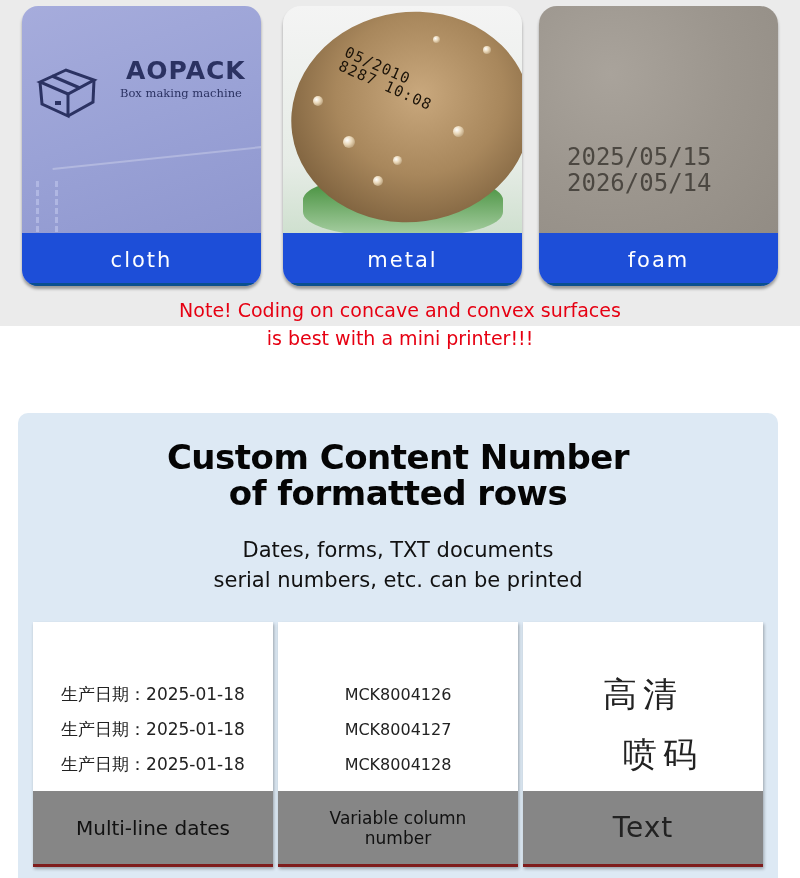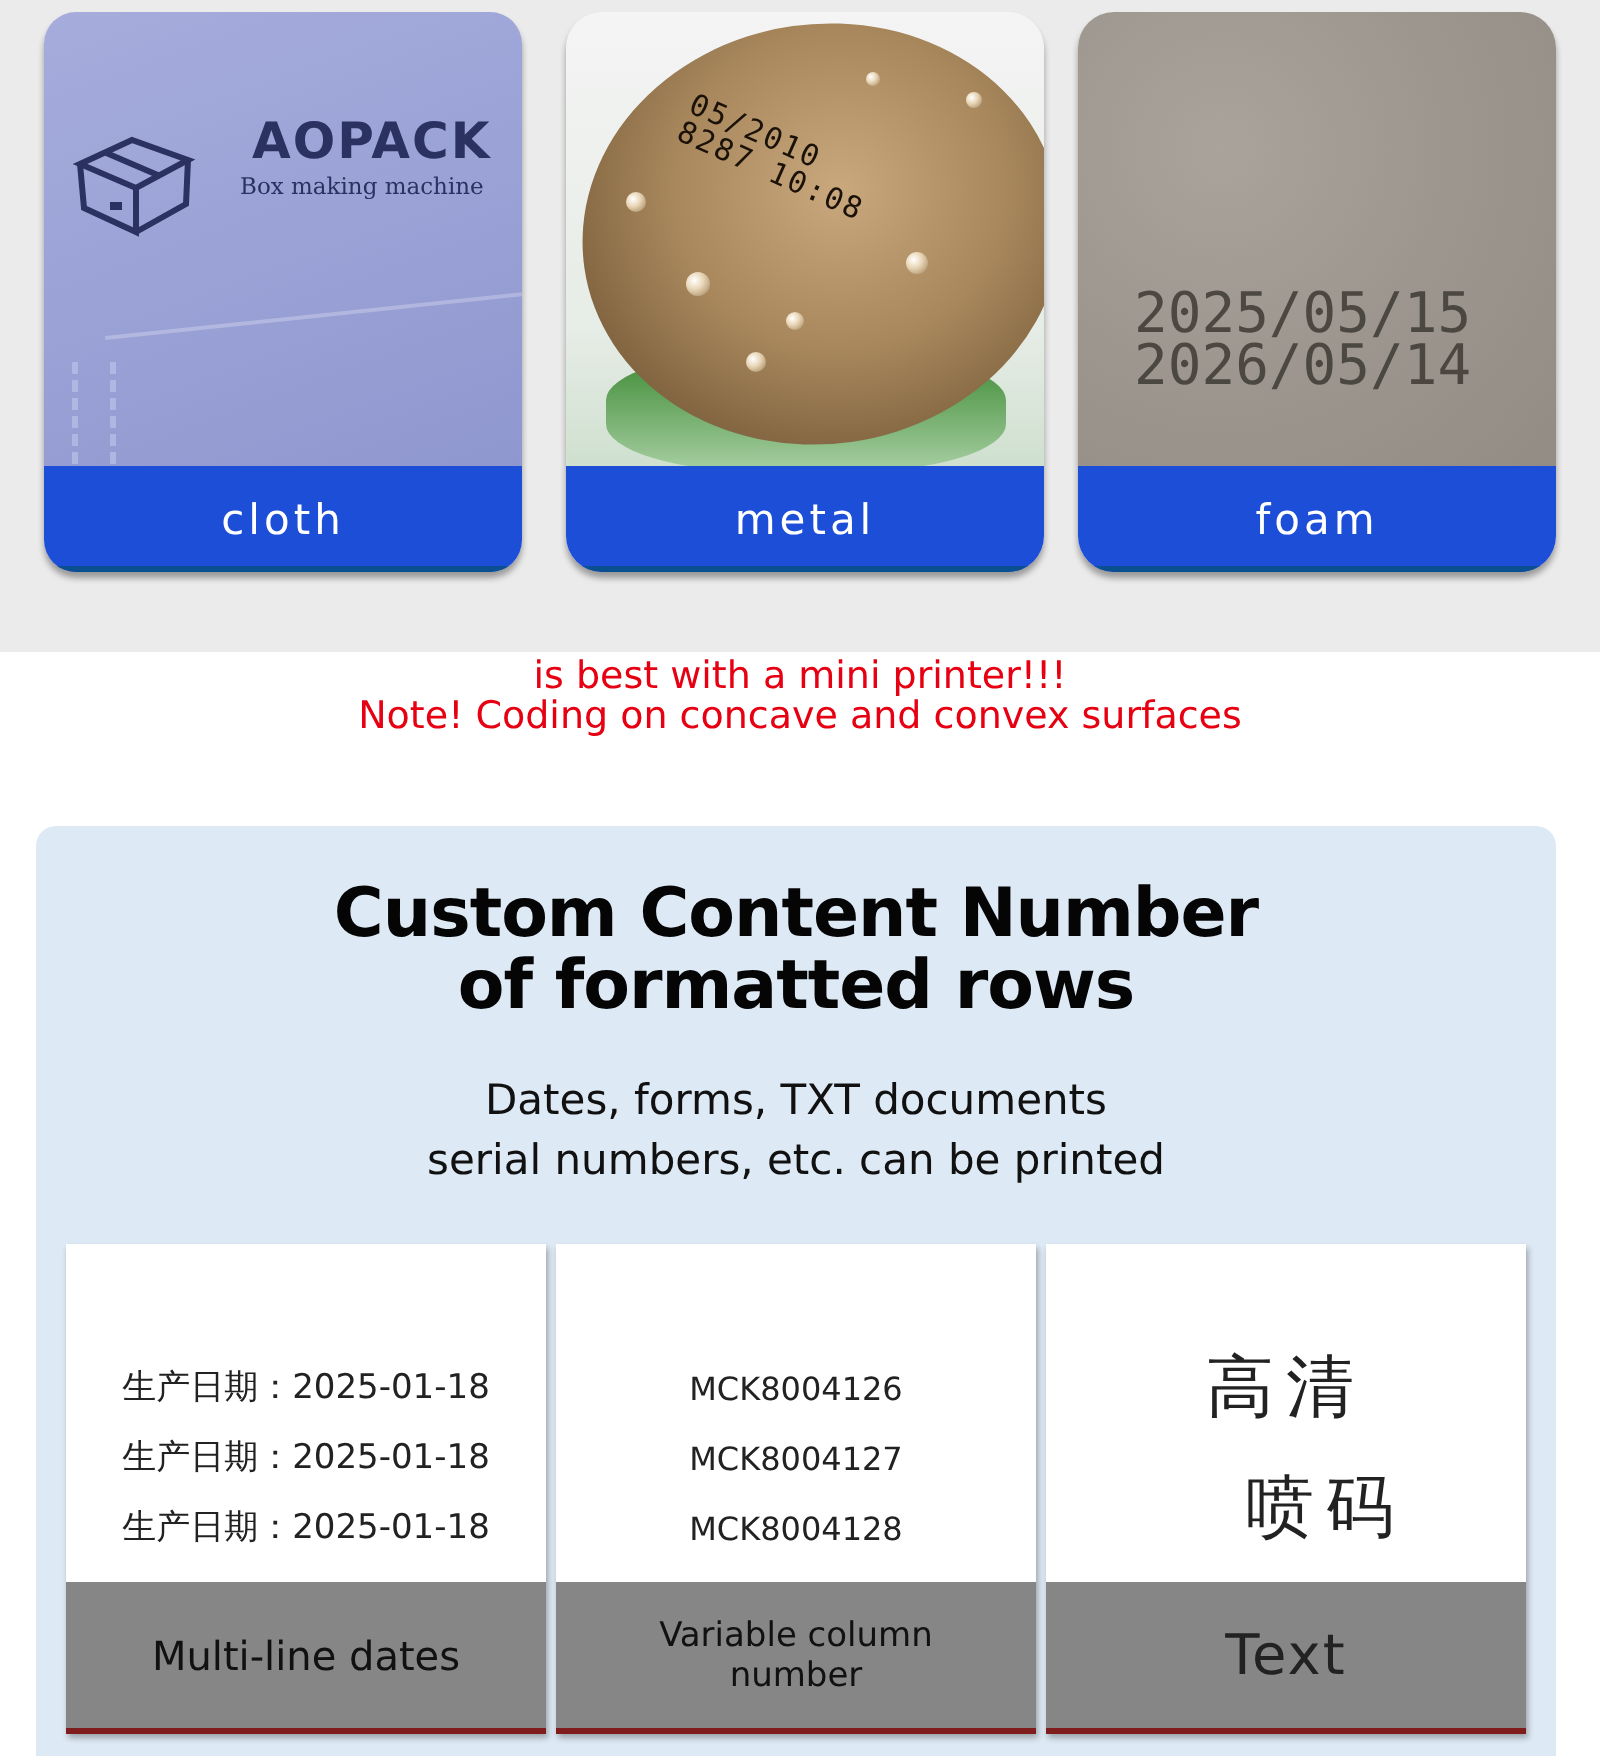--- a/index.html
+++ b/index.html
@@ -16,21 +16,21 @@
   .pocket-seam { position: absolute; left: 14px; top: 175px; width: 22px; height: 60px; border-left: 3px dashed #b7bde6; border-right: 3px dashed #b7bde6; opacity: .8; }
   .fabric-line { position: absolute; left: 30px; top: 150px; width: 230px; height: 2px; background: rgba(255,255,255,0.25); transform: rotate(-6deg); }
   
   .metal-bg { background: linear-gradient(180deg, #f4f4f4 0%, #e6ece6 70%, #cfe0cf 100%); }
   .cap { position: absolute; left: 8px; top: 6px; width: 240px; height: 210px; border-radius: 50%; background: radial-gradient(ellipse at 55% 40%, #c9a87d 0%, #a8875c 45%, #7b5f3c 80%, #5a4428 100%); transform: rotate(-8deg); }
   .cap-bottle { position: absolute; left: 20px; top: 170px; width: 200px; height: 60px; background: linear-gradient(180deg, #3c8a33, #a8cfa3); border-radius: 40%; }
   .cap-print { position: absolute; left: 55px; top: 58px; font-family: "DejaVu Sans Mono", monospace; font-size: 15px; color: #1a1208; transform: rotate(24deg); line-height: 15px; letter-spacing: 1px; }
   .drop { position: absolute; border-radius: 50%; background: radial-gradient(circle at 35% 35%, #fff 0%, #e9d7b8 40%, rgba(150,120,80,0.6) 100%); }
   
   .foam-bg { background: radial-gradient(circle at 30% 30%, #a9a39b 0%, #9c968e 50%, #928c84 100%); }
-  .foam-print { position: absolute; left: 28px; top: 138px; font-family: "DejaVu Sans Mono", monospace; font-size: 28px; color: #3e3a34; line-height: 26px; letter-spacing: 0px; opacity: .85; }
+  .foam-print { position: absolute; left: 28px; top: 138px; font-family: "DejaVu Sans Mono", monospace; font-size: 24px; color: #3e3a34; line-height: 26px; letter-spacing: 0px; opacity: .85; }
   .note { position: absolute; left: 0; width: 800px; text-align: center; color: #e60012; font-family: "DejaVu Sans", sans-serif; font-size: 19px; line-height: 28px; }
   .custom-panel { position: absolute; left: 18px; top: 413px; width: 760px; height: 470px; background: #dde9f4; border-radius: 10px 10px 0 0; }
   .panel-title { position: absolute; left: 0; top: 26px; width: 760px; text-align: center; font-family: "DejaVu Sans", sans-serif; font-weight: bold; font-size: 34px; line-height: 36px; color: #050505; letter-spacing: -0.5px; }
   .panel-subtitle { position: absolute; left: 0; top: 122px; width: 760px; text-align: center; font-family: "DejaVu Sans", sans-serif; font-size: 21px; line-height: 30px; color: #111; }
   .feature-card { position: absolute; top: 209px; width: 240px; height: 245px; background: #fff; box-shadow: 1px 2px 3px rgba(0,0,0,0.3); }
   .feature-footer { position: absolute; left: 0; bottom: 0; width: 100%; height: 76px; background: #868686; color: #111; text-align: center; border-bottom: 3px solid #7f1d1d; display: flex; align-items: center; justify-content: center; }
   .feature-lines { position: absolute; left: 0; top: 50px; width: 100%; text-align: center; font-family: "DejaVu Sans", sans-serif; color: #222; }
   .feature-lines div { height: 35px; line-height: 35px; }
 </style>
 </head>
@@ -77,21 +77,21 @@
 <div class="material-card" style="left:539px;">
   <div class="material-image foam-bg">
     <div class="foam-print">
       <div>2025/05/15</div>
       <div>2026/05/14</div>
     </div>
   </div>
   <div class="material-label">foam</div>
 </div>
 
-<div class="note" style="top:296px;margin-top:48px;">Note! Coding on concave and convex surfaces</div>
+<div class="note" style="top:296px;">Note! Coding on concave and convex surfaces</div>
 <div class="note" style="top:324px;">is best with a mini printer!!!</div>
 
 <div class="custom-panel">
   <div class="panel-title">
     <div>Custom Content Number</div>
     <div>of formatted rows</div>
   </div>
   <div class="panel-subtitle">
     <div>Dates, forms, TXT documents</div>
     <div>serial numbers, etc. can be printed</div>

